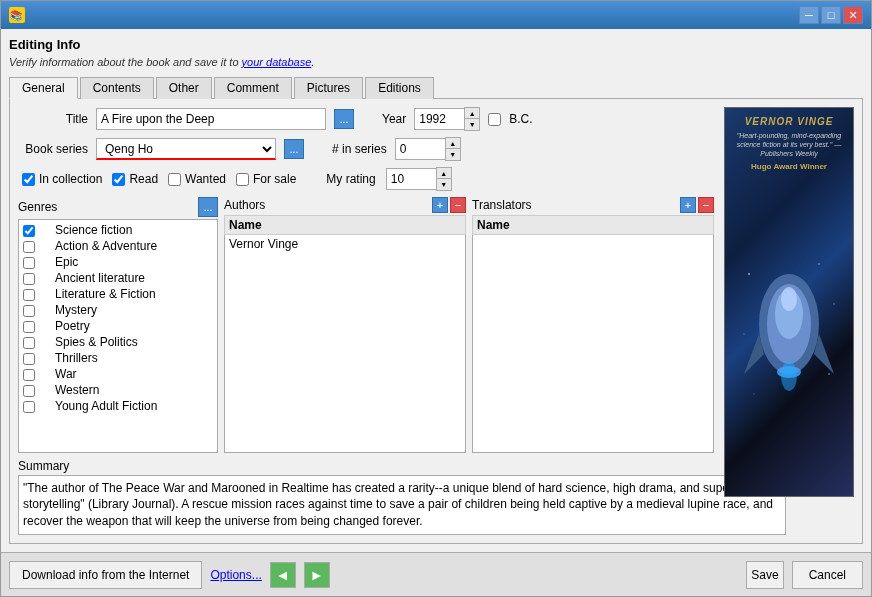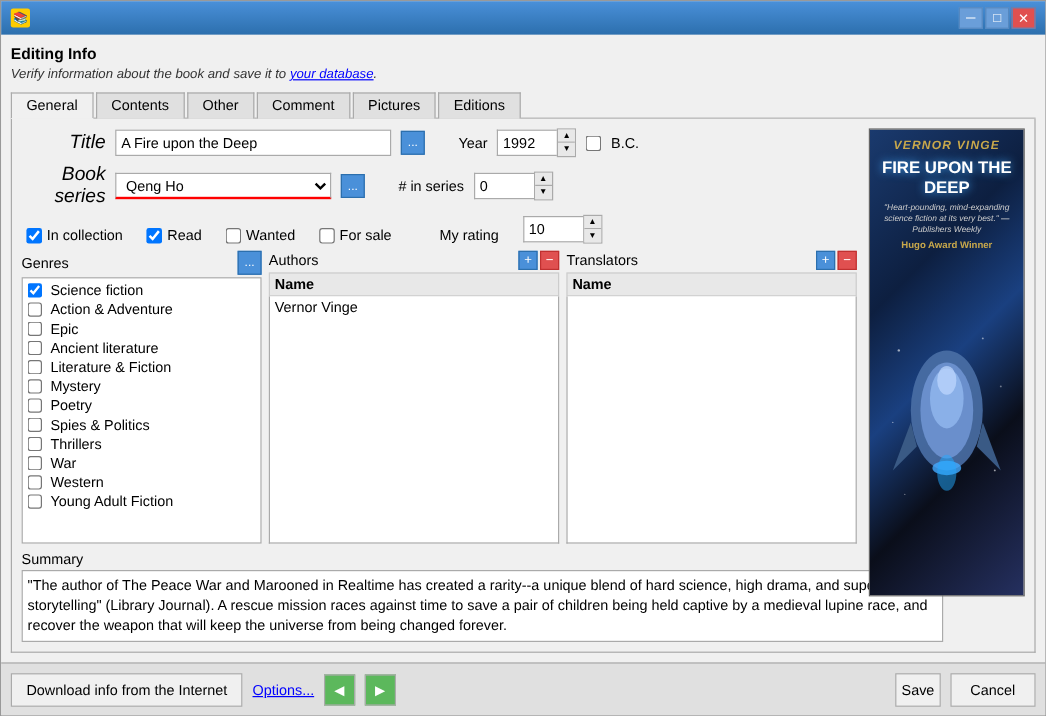--- a/index.html
+++ b/index.html
@@ -117,23 +117,22 @@
       gap: 6px;
       position: relative;
     }
     .form-row {
       display: flex;
       align-items: center;
       gap: 8px;
     }
     .form-label {
       width: 70px;
-      font-size: 16px;
+      font-size: 12px;
       text-align: right;
-      font-style: italic;
     }
     .form-input {
       border: 1px solid #aaa;
       padding: 2px 4px;
       font-size: 12px;
       background: white;
       height: 22px;
     }
     .form-input-title {
       width: 230px;
@@ -199,58 +198,58 @@
       cursor: pointer;
       font-size: 7px;
       display: flex;
       align-items: center;
       justify-content: center;
       line-height: 1;
     }
     .spin-up { border-bottom: 1px solid #aaa; }
     .row-checkboxes {
       display: flex;
+      align-items: center;
+      gap: 10px;
+      padding-left: 4px;
+    }
+    .three-panel {
+      display: flex;
+      gap: 6px;
+      flex: 1;
+      min-height: 0;
+    }
+    .genres-panel {
+      display: flex;
+      flex-direction: column;
+      width: 200px;
+      flex-shrink: 0;
+    }
+    .panel-header {
+      font-size: 12px;
+      font-weight: normal;
+      margin-bottom: 2px;
+      display: flex;
+      align-items: center;
+      gap: 4px;
+    }
+    .panel-header-title {
+      flex: 1;
+    }
+    .list-box {
+      border: 1px solid #aaa;
+      background: white;
+      flex: 1;
+      overflow-y: auto;
+      padding: 2px;
+    }
+    .genre-item {
+      display: flex;
       align-items: flex-end;
       gap: 20px;
-      padding-left: 4px;
-    }
-    .three-panel {
-      display: flex;
-      gap: 6px;
-      flex: 1;
-      min-height: 0;
-    }
-    .genres-panel {
-      display: flex;
-      flex-direction: column;
-      width: 200px;
-      flex-shrink: 0;
-    }
-    .panel-header {
-      font-size: 12px;
-      font-weight: normal;
-      margin-bottom: 2px;
-      display: flex;
-      align-items: center;
-      gap: 4px;
-    }
-    .panel-header-title {
-      flex: 1;
-    }
-    .list-box {
-      border: 1px solid #aaa;
-      background: white;
-      flex: 1;
-      overflow-y: auto;
-      padding: 2px;
-    }
-    .genre-item {
-      display: flex;
-      align-items: center;
-      gap: 7px;
       padding: 1px 2px;
       font-size: 12px;
     }
     .genre-item input[type="checkbox"] {
       width: 12px;
       height: 12px;
     }
     .authors-panel {
       display: flex;
       flex-direction: column;
@@ -620,21 +619,20 @@
         </div>
       </div>
 
       <div class="summary-section" style="margin-right: 68px;">
         <span class="summary-label">Summary</span>
         <div class="summary-text">"The author of The Peace War and Marooned in Realtime has created a rarity--a unique blend of hard science, high drama, and superb storytelling" (Library Journal). A rescue mission races against time to save a pair of children being held captive by a medieval lupine race, and recover the weapon that will keep the universe from being changed forever.</div>
       </div>
 
       <div class="book-cover">
         <div class="cover-author">VERNOR VINGE</div>
-        <div class="cover-title-text">FIRE UPON THE DEEP</div>
         <div class="cover-quote">"Heart-pounding, mind-expanding science fiction at its very best." —Publishers Weekly</div>
         <div class="cover-award">Hugo Award Winner</div>
         <div class="cover-spaceship">
           <svg width="100" height="160" viewBox="0 0 100 160">
 
             <rect width="100" height="160" fill="none"></rect>
             <circle cx="10" cy="20" r="1" fill="white" opacity="0.6"></circle>
             <circle cx="80" cy="10" r="0.8" fill="white" opacity="0.5"></circle>
             <circle cx="95" cy="50" r="0.8" fill="white" opacity="0.4"></circle>
             <circle cx="5" cy="80" r="0.6" fill="white" opacity="0.5"></circle>

